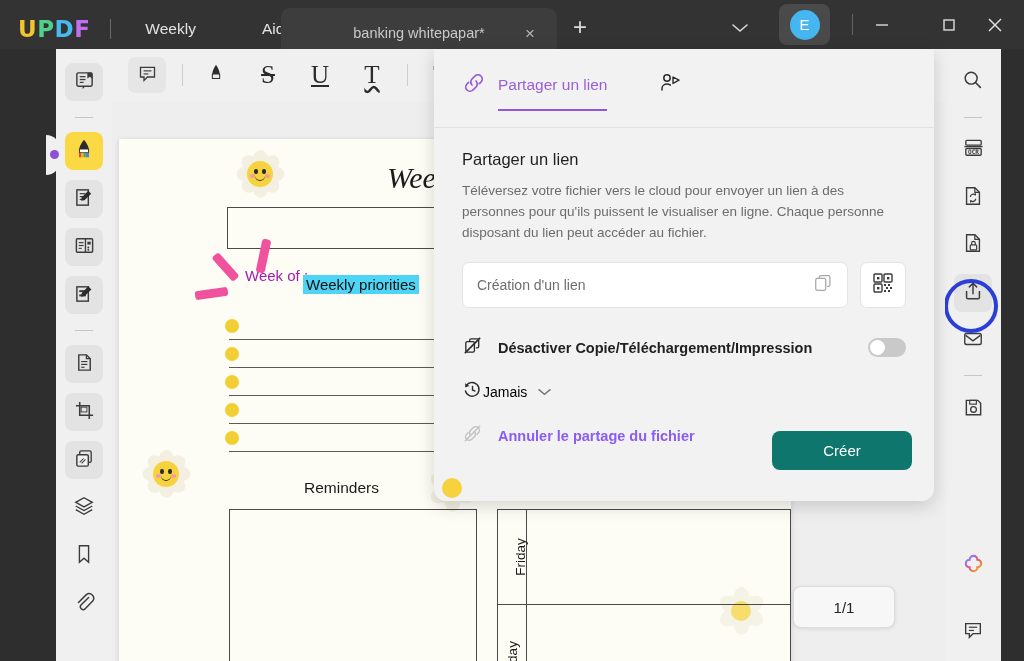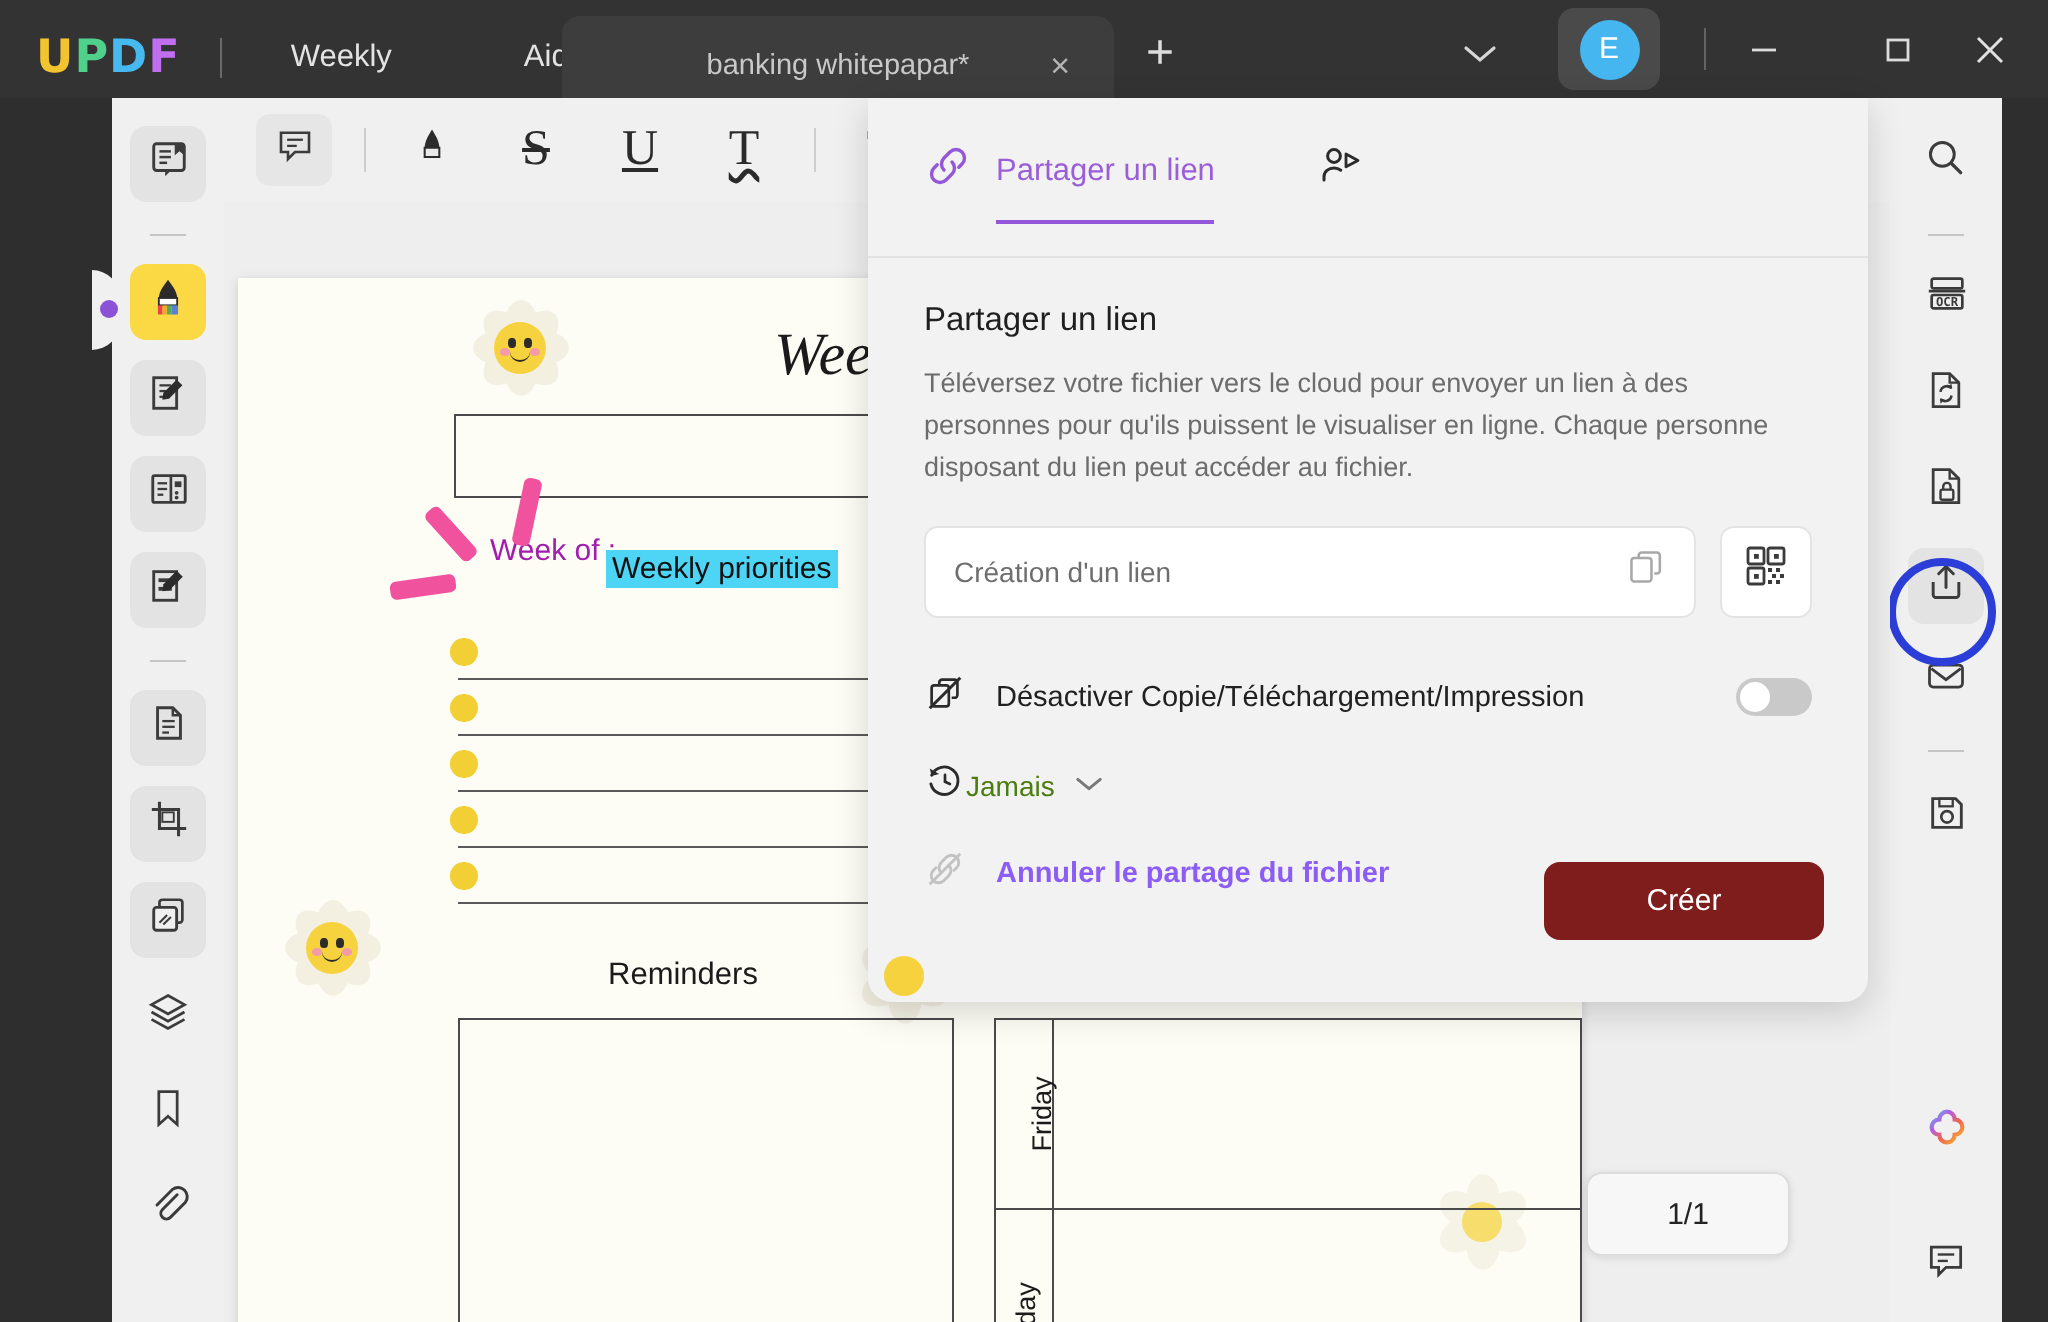--- a/index.html
+++ b/index.html
@@ -222,34 +222,34 @@
     display: flex; align-items: center; padding: 0 14px; position: relative;
   }
   .sp-input .ph { font-size: 14px; color: #6e6e6e; }
   .copy-ic { position: absolute; right: 14px; top: 50%; transform: translateY(-50%); cursor: pointer; }
   .qr-btn {
     width: 46px; height: 46px; margin-left: 12px; background: #fff;
     border: 1px solid #e4e4e4; border-radius: 7px;
     display: flex; align-items: center; justify-content: center; cursor: pointer;
   }
   .sp-row { display: flex; align-items: center; margin: 0 28px; height: 44px; }
-  .sp-row.r1 { margin-top: 18px; }
+  .sp-row.r1 { margin-top: 18px; font-weight: bold; }
   .sp-row .rlbl { font-size: 14.5px; color: #212121; margin-left: 15px; flex: 1; }
   .sp-row.disabled .rlbl { color: #8b5cf6; font-weight: bold; }
   .toggle {
     width: 38px; height: 19px; border-radius: 10px; background: #c9c9c9; position: relative; cursor: pointer;
   }
   .toggle .knob {
     position: absolute; left: 2px; top: 2px; width: 15px; height: 15px;
     border-radius: 50%; background: #fff;
   }
-  .sel-val { font-size: 14px; color: #4d7c0f; margin-right: 10px; cursor: pointer; }
+  .sel-val { font-size: 14px; color: #000000; margin-right: 10px; cursor: pointer; }
   .createbtn {
     position: absolute; left: 772px; top: 431px; width: 140px; height: 39px;
-    background: #7f1d1d; border-radius: 8px; color: #fff; font-size: 15px;
+    background: #0f766e; border-radius: 8px; color: #fff; font-size: 15px;
     display: flex; align-items: center; justify-content: center; cursor: pointer;
   }
 </style>
 </head>
 <body>
 
 <div id="app">
 
   <div class="titlebar">
     <div class="logo">

